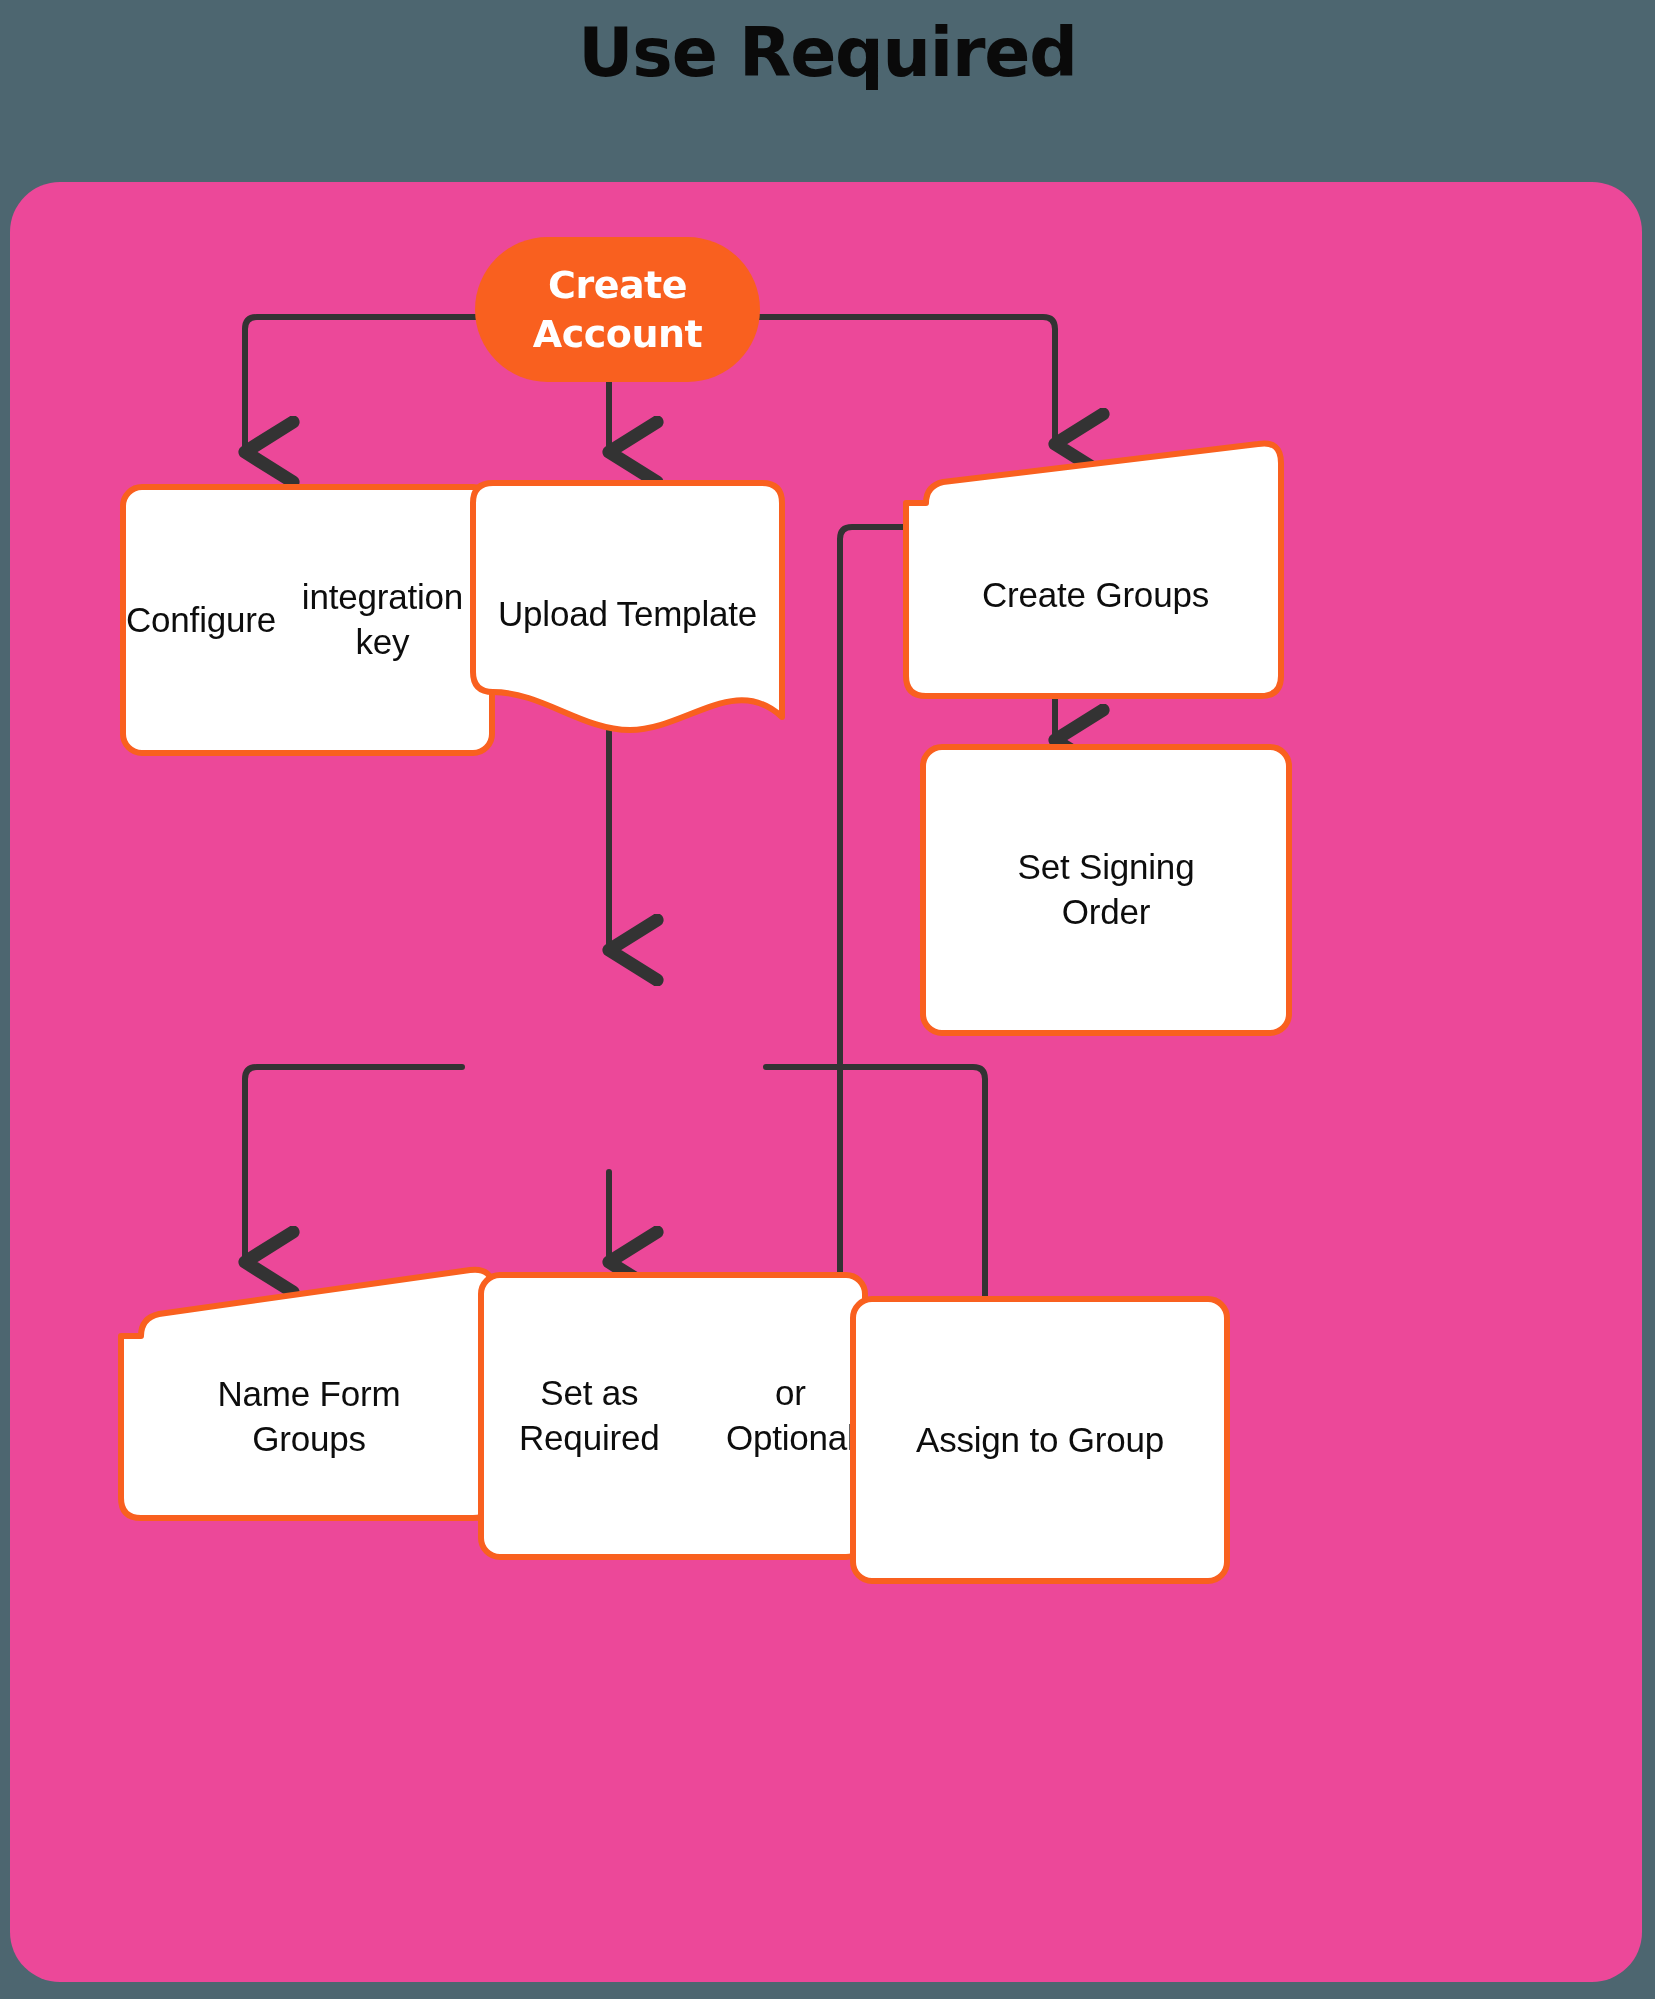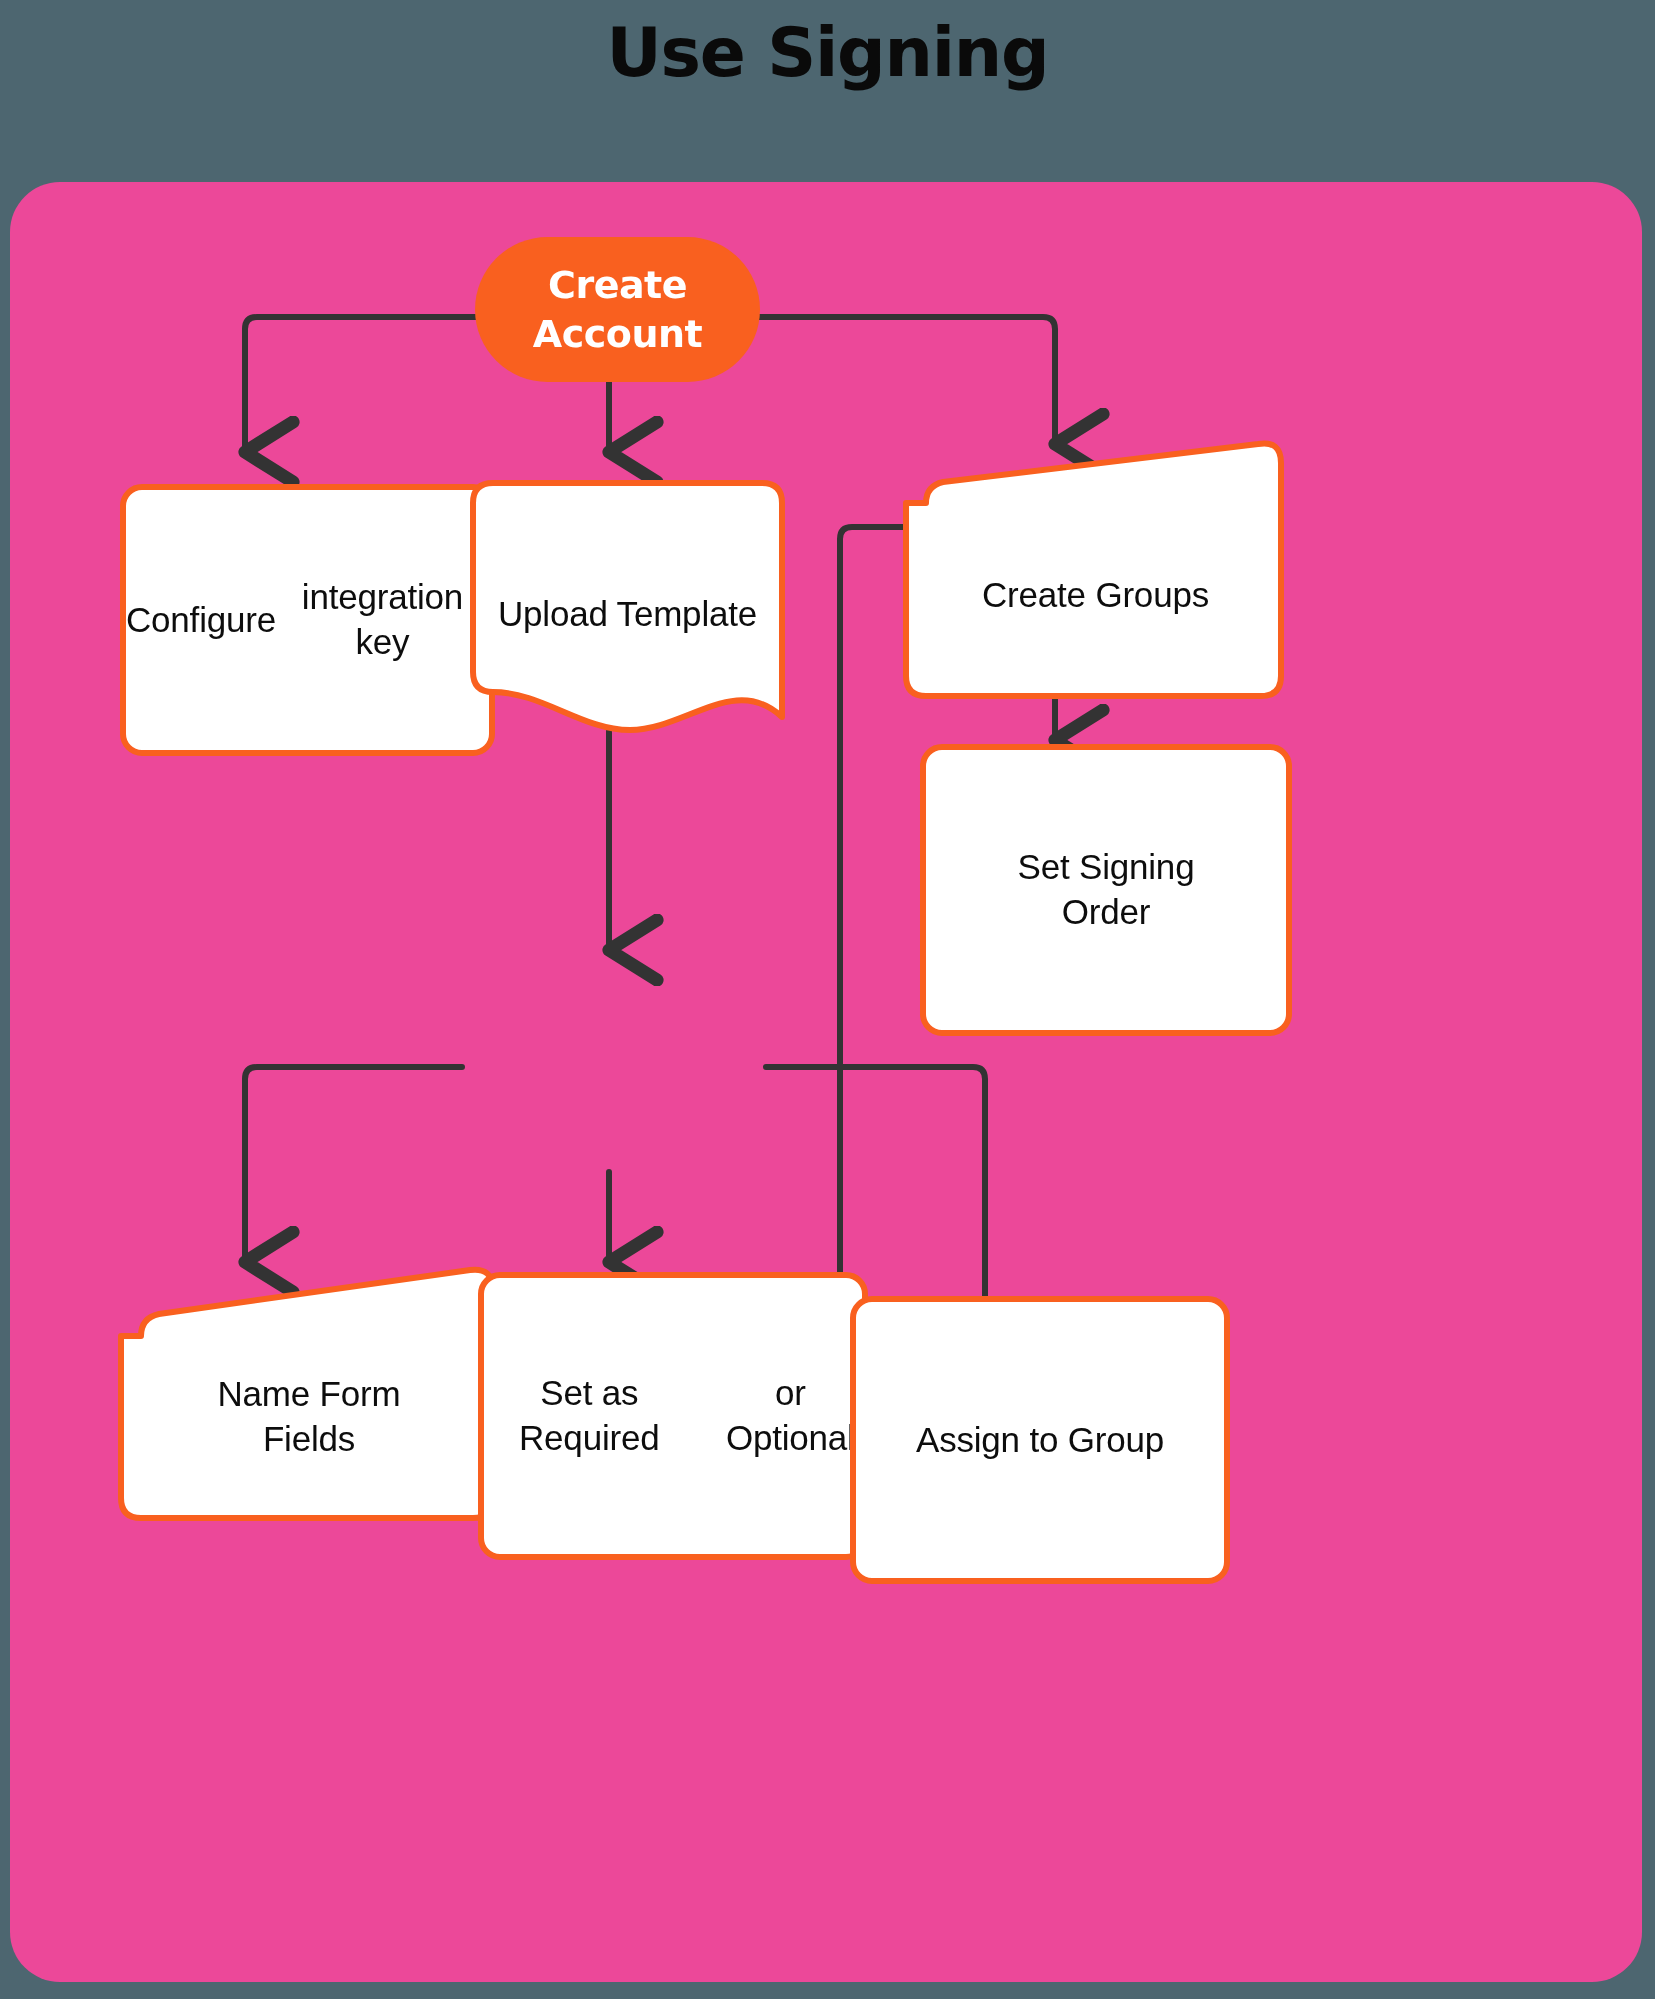--- a/index.html
+++ b/index.html
@@ -89,21 +89,21 @@
     color: #0d0d0d;
     font-size: 35px;
     line-height: 1.28;
     letter-spacing: -0.2px;
     pointer-events: none;
   }
 </style>
 </head>
 <body>
 
-<div id="page-title">Use Signing</div>
+<div id="page-title">Use Required</div>
 
 <div id="panel">
 
   <svg id="edges" viewBox="0 0 1632 1800" width="1632" height="1800">
     <defs>
       <marker id="arrow" viewBox="0 0 12 12" refX="6" refY="10" markerWidth="12" markerHeight="12" orient="auto-start-reverse">
         <path d="M1,2 L6,10 L11,2" fill="none" stroke="#333333" stroke-width="2.2" stroke-linecap="round" stroke-linejoin="round"></path>
       </marker>
     </defs>
     <g fill="none" stroke="#333333" stroke-width="6" stroke-linecap="round" stroke-linejoin="round">
@@ -165,21 +165,21 @@
   </div>
 
 
   <div class="svgnode" style="left:108px; top:1084px; width:382px; height:258px;">
     <svg width="382" height="258" viewBox="0 0 382 258">
       <path d="M 23,70 Q 23,52 41,48 L 352,4 Q 375,1 375,24 L 375,232
                Q 375,252 355,252 L 23,252 Q 3,252 3,232 L 3,70 Z" fill="#ffffff" stroke="#f9601f" stroke-width="6" stroke-linejoin="round" stroke-linecap="round"></path>
     </svg>
     <div class="label" style="flex-direction:column; padding-top:22px;">
       <span>Name Form</span>
-      <span>Fields</span>
+      <span>Groups</span>
     </div>
   </div>
 
   <div class="node rect" style="left:468px; top:1090px; width:390px; height:288px; flex-direction:row;gap:24px;">
     <span>Set as Required</span>
     <span>or Optional</span>
   </div>
 
   <div class="node rect" style="left:840px; top:1114px; width:380px; height:288px;">
     <span>Assign to Group</span>

